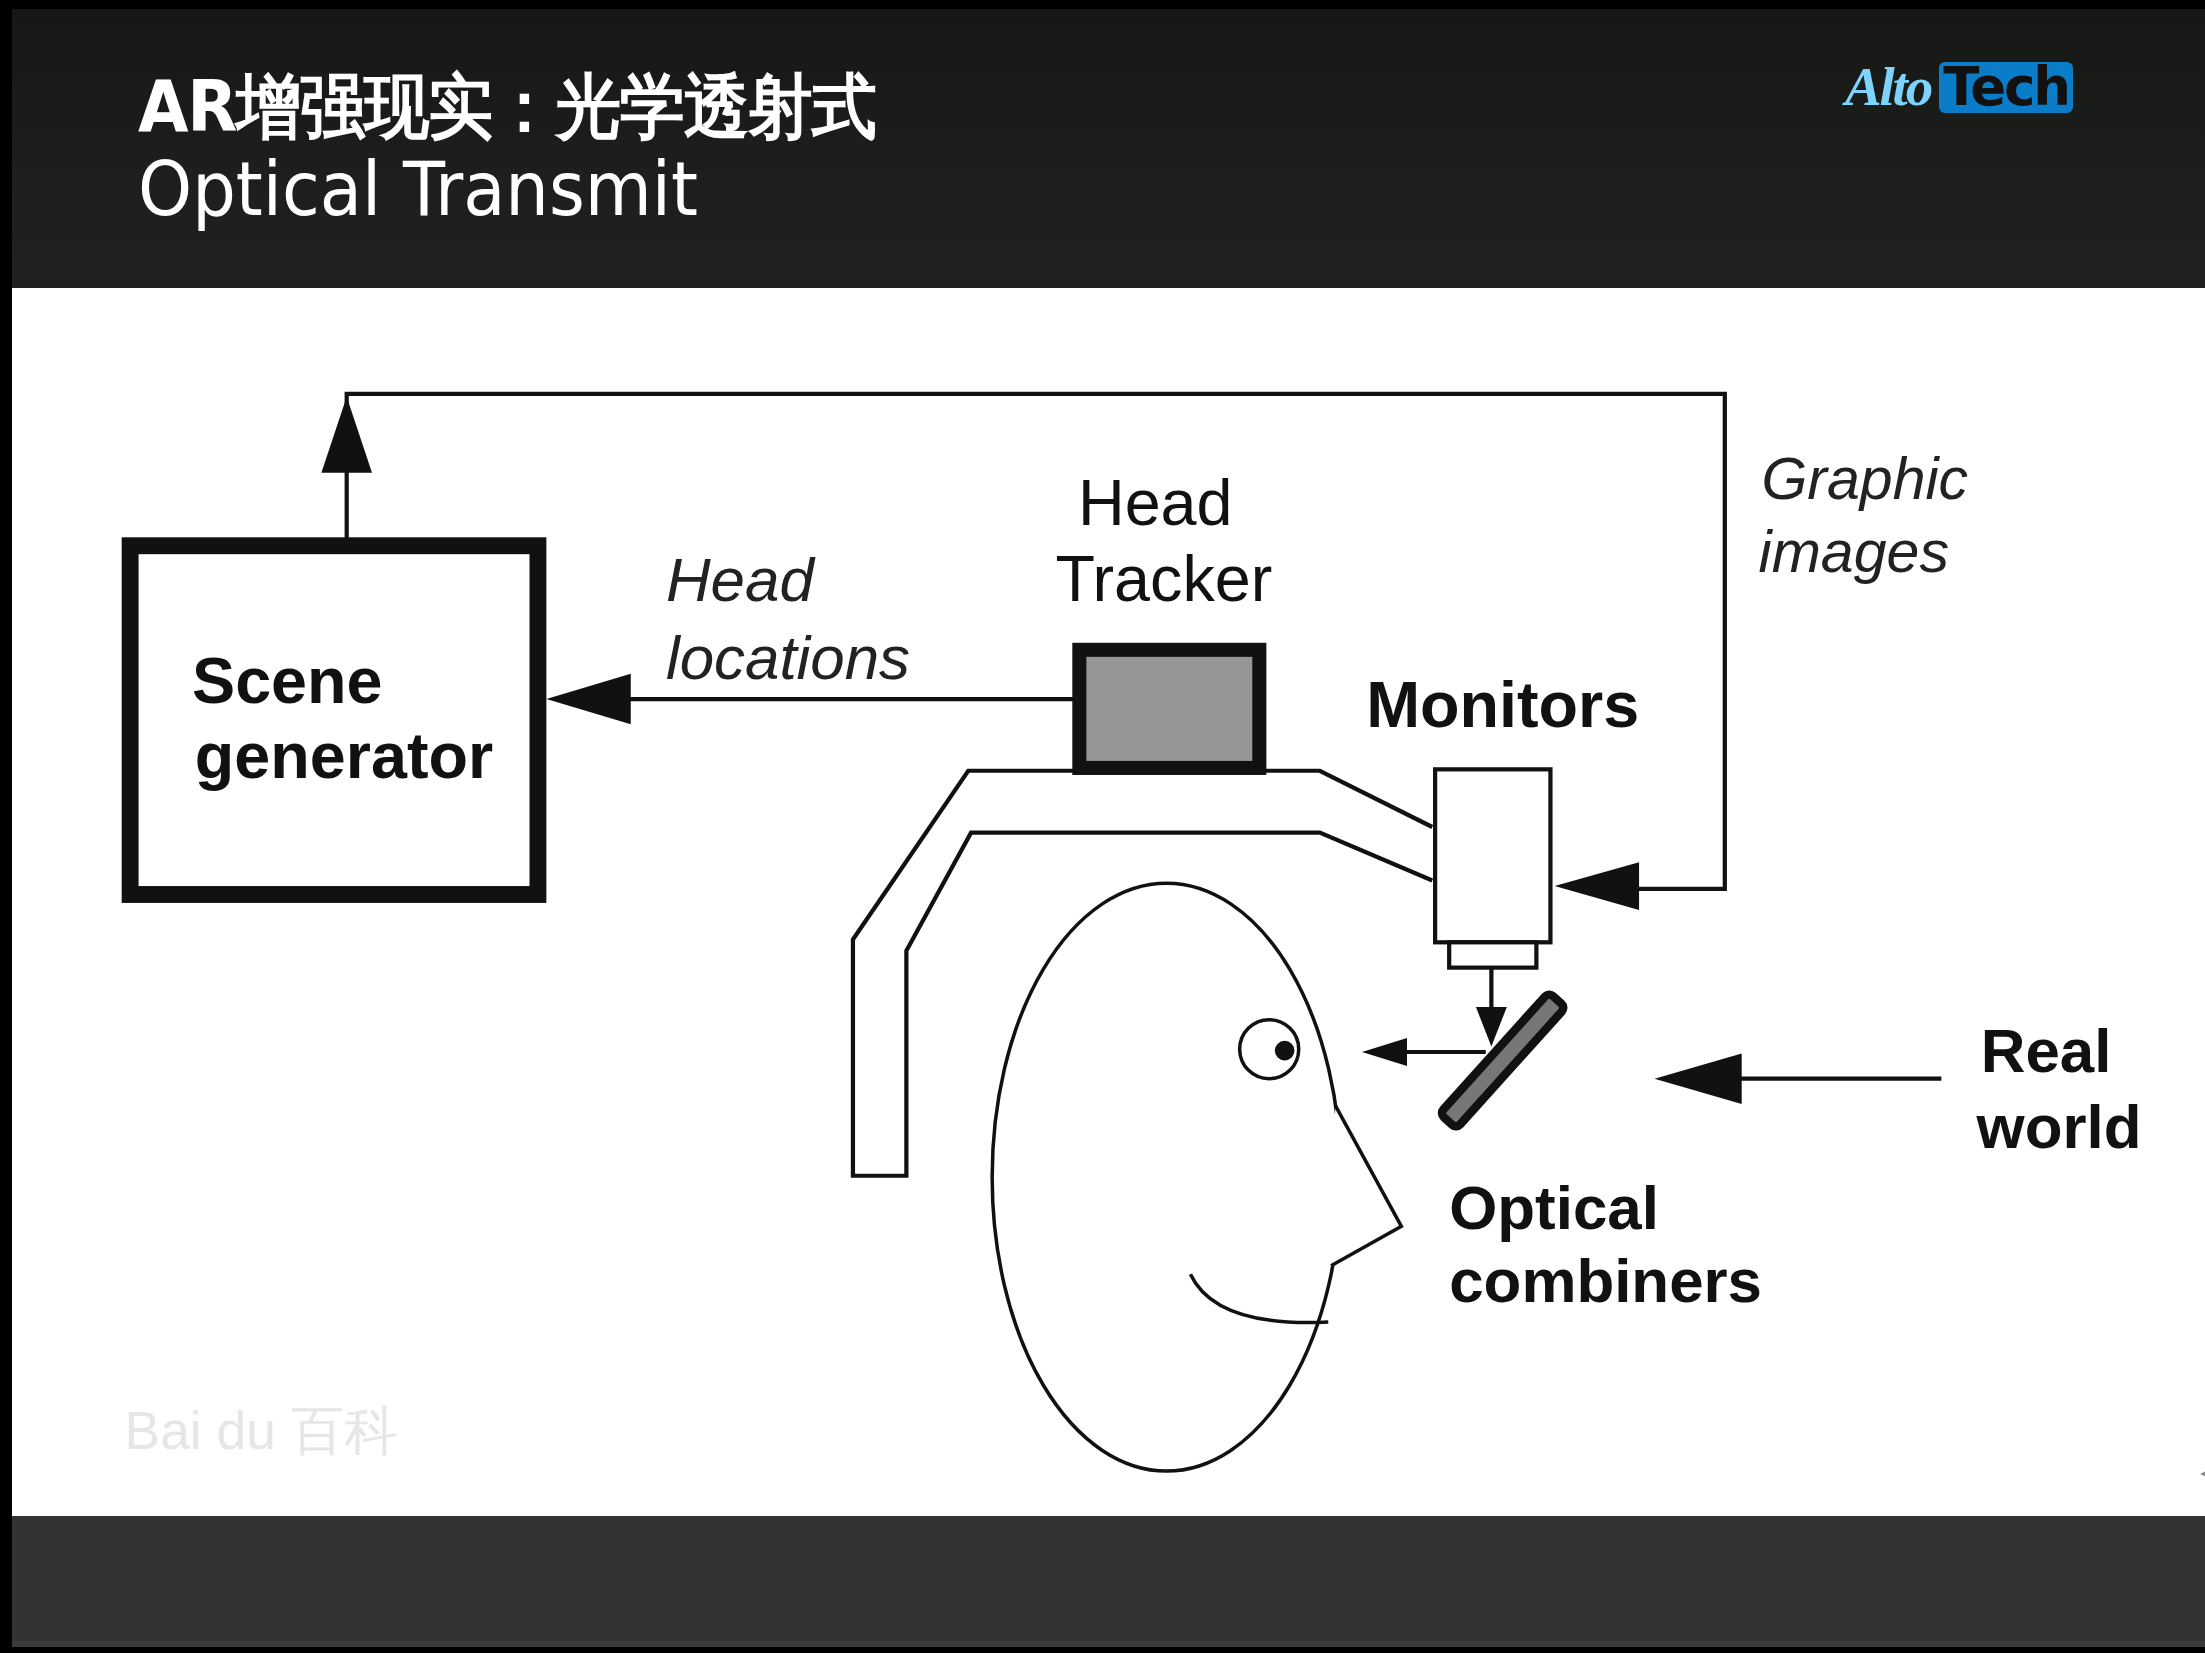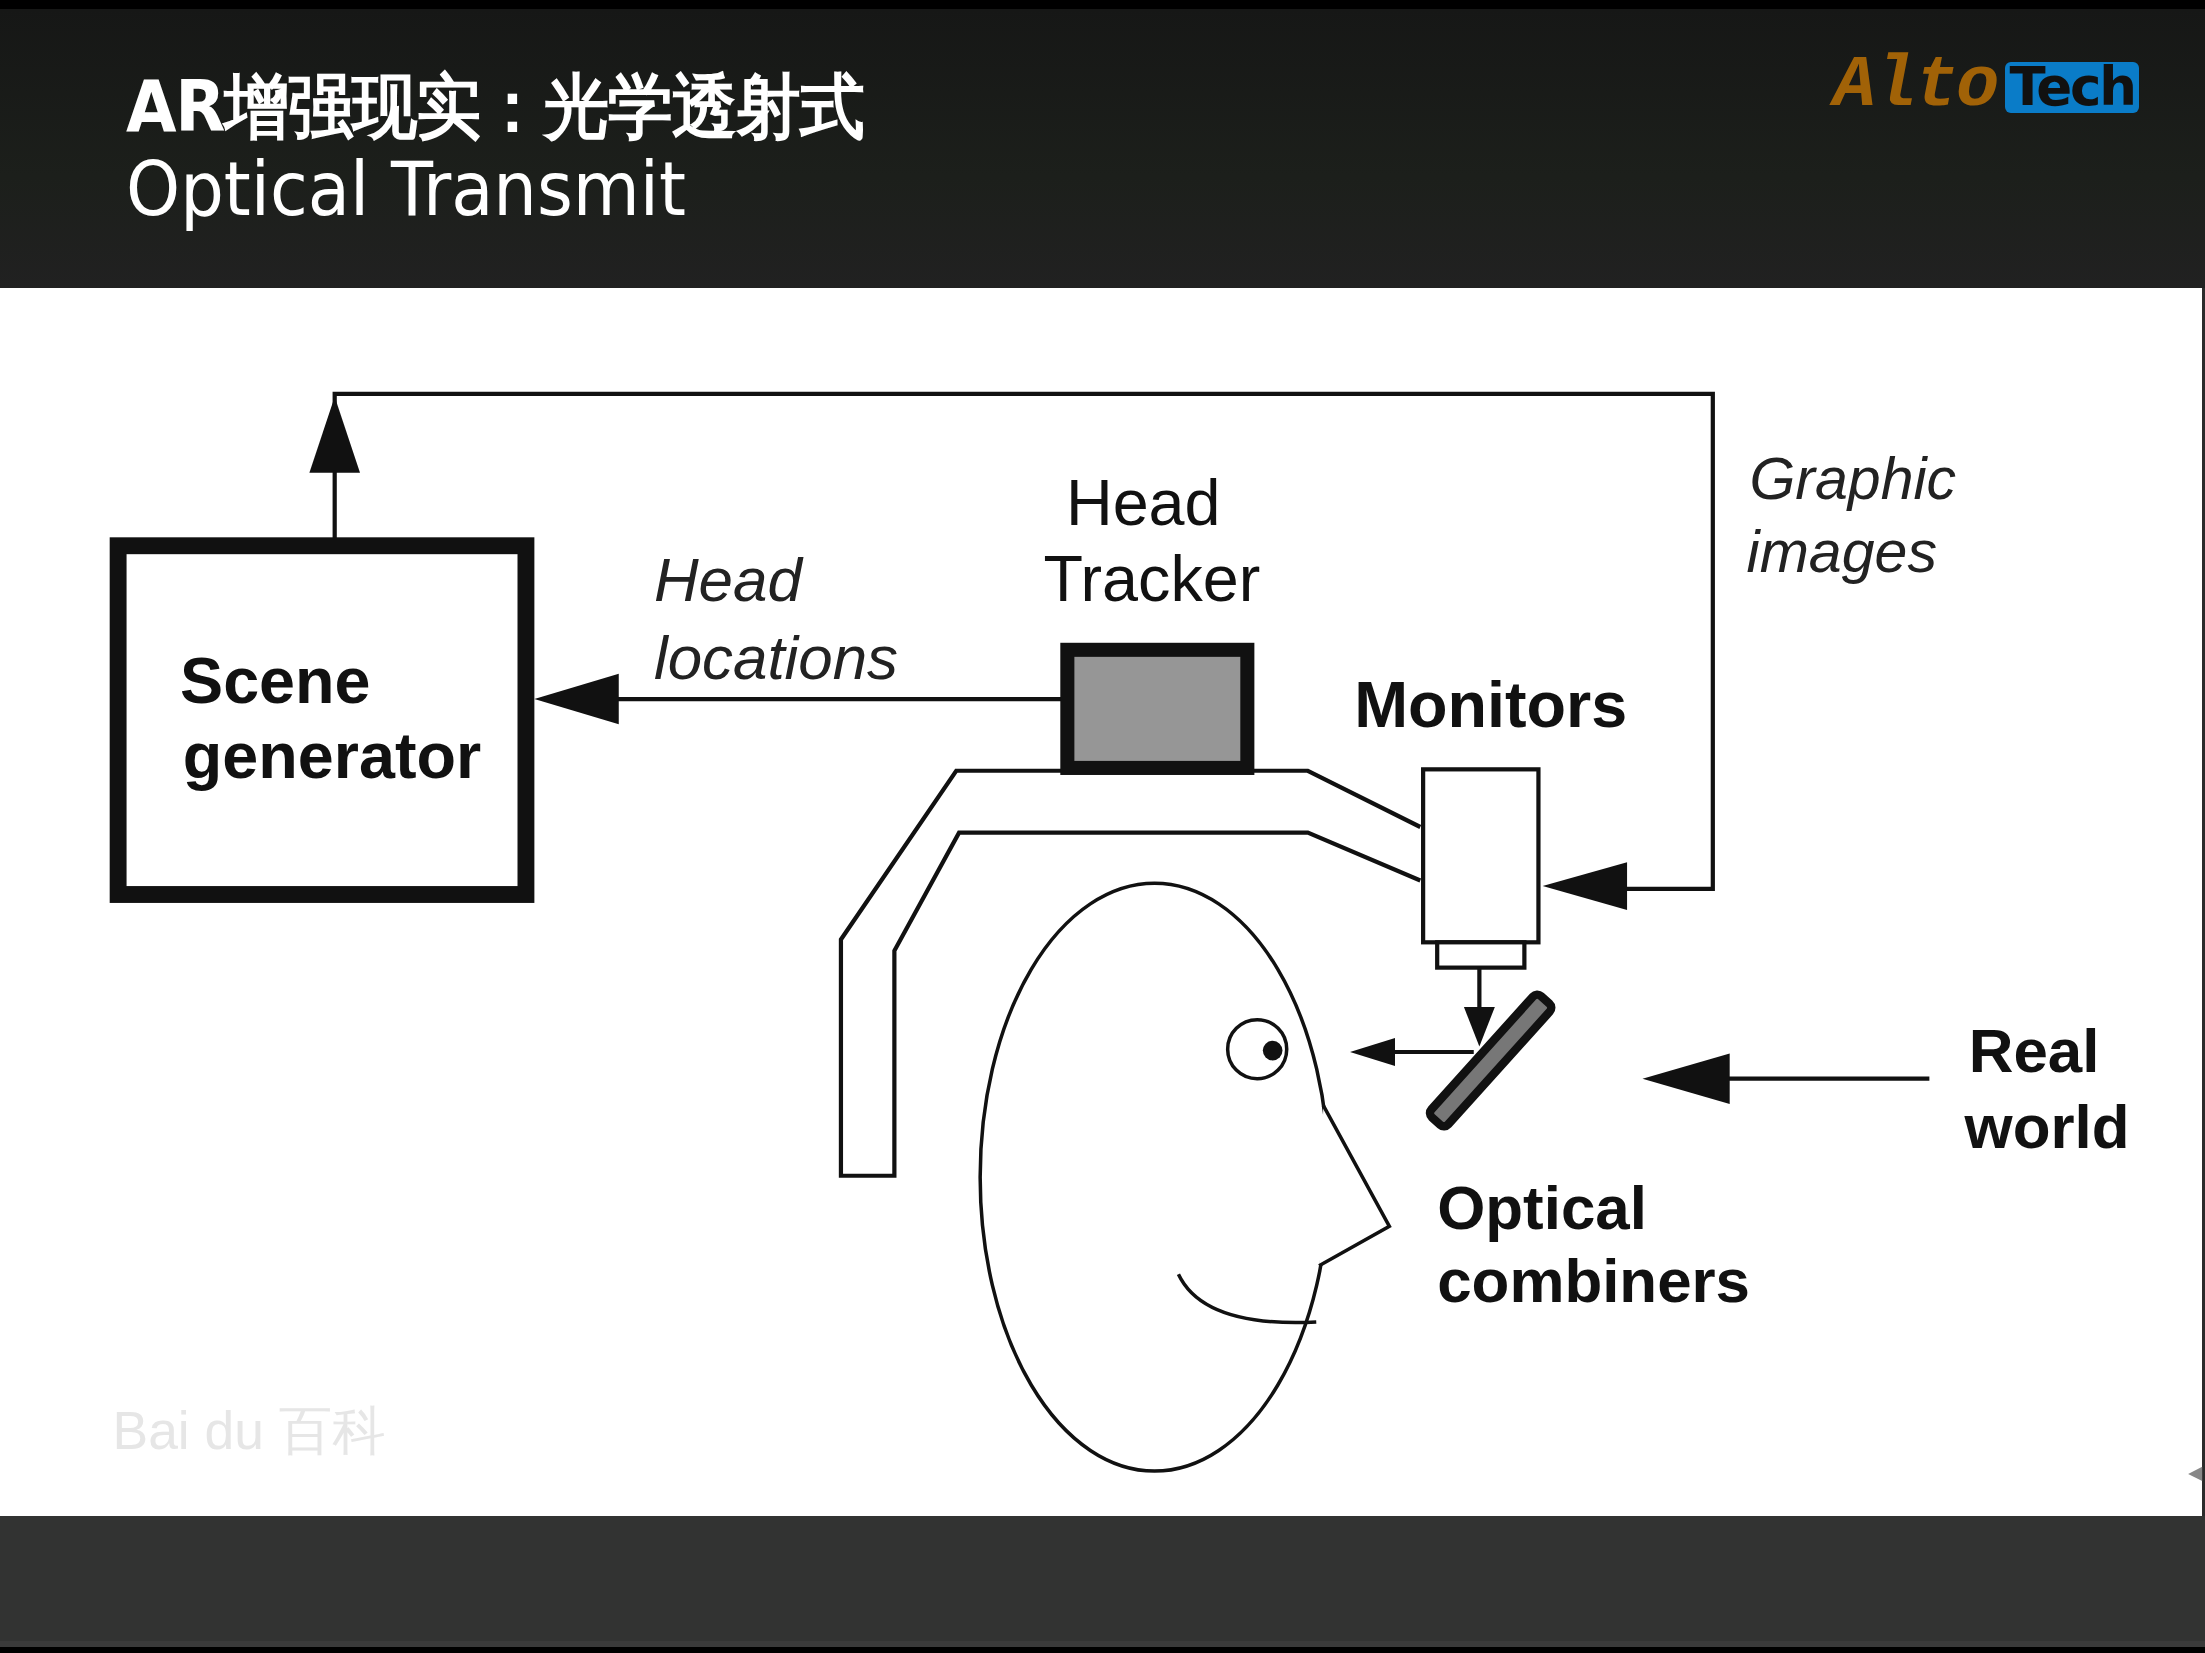--- a/index.html
+++ b/index.html
@@ -1,24 +1,24 @@
 <!DOCTYPE html>
 <html style="font-size:11.8px"><head>
 <meta charset="utf-8">
 <style>
   html, body { margin:0; padding:0; background:#000; }
   body { width:2205px; height:1654px; overflow:hidden; position:relative; font-family:"Liberation Sans", sans-serif; }
-  #slide { position:absolute; left:0; top:0; width:1990px; height:1654px; }
+  #slide { position:absolute; left:12px; top:0; width:1990px; height:1654px; }
   .hdr { position:absolute; left:0; top:8.8px; width:2205px; height:279px;
          background:linear-gradient(#161716, #1c1f1b 60%, #212121); }
   .title { position:absolute; left:126px; color:#fff; font-family:"DejaVu Sans", sans-serif; font-weight:bold; white-space:nowrap; }
   .t1 { top:60px; font-size:71px; letter-spacing:-1.5px; transform:scaleX(0.92); transform-origin:left; }
   .t2 { top:146px; font-size:74px; font-weight:normal; transform:scaleX(0.93); transform-origin:left; }
   .logo { position:absolute; left:1833px; top:62px; height:51px; display:flex; align-items:stretch; }
-  .logo-alto { color:#a16207; font-family:Liberation Mono, monospace; font-weight:bold; font-style:italic; font-size:72px; line-height:49px; letter-spacing:-2.2px; }
+  .logo-alto { color:#7dd3fc; font-family:Liberation Serif, serif; font-weight:bold; font-style:italic; font-size:55px; line-height:49px; letter-spacing:-2.2px; }
   .logo-tech { background:#0a7cc8; color:#111; border-radius:5.9px; font-family:"DejaVu Sans", sans-serif; font-weight:bold; font-size:53px; line-height:49px; padding:0 4.4px; margin-left:8px; letter-spacing:-2.2px; }
   .content { position:absolute; left:0; top:288px; width:2202px; height:1228px; background:#fff; }
   .rborder { position:absolute; left:2202px; top:288px; width:3.7px; height:1228px; background:#2b2b2b; }
   .ftr { position:absolute; left:0; top:1516px; width:2205px; height:131px; background:#323332; }
   .ftr-line { position:absolute; left:0; top:1641px; width:2205px; height:5.9px; background:#3a3a3a; }
   .bstrip { position:absolute; left:0; top:1647px; width:2205px; height:6.6px; background:#000; }
   svg#diagram { position:absolute; left:0; top:0; width:2205px; height:1654px; }
   svg text { font-family:"Liberation Sans", sans-serif; }
 </style>
 </head>

